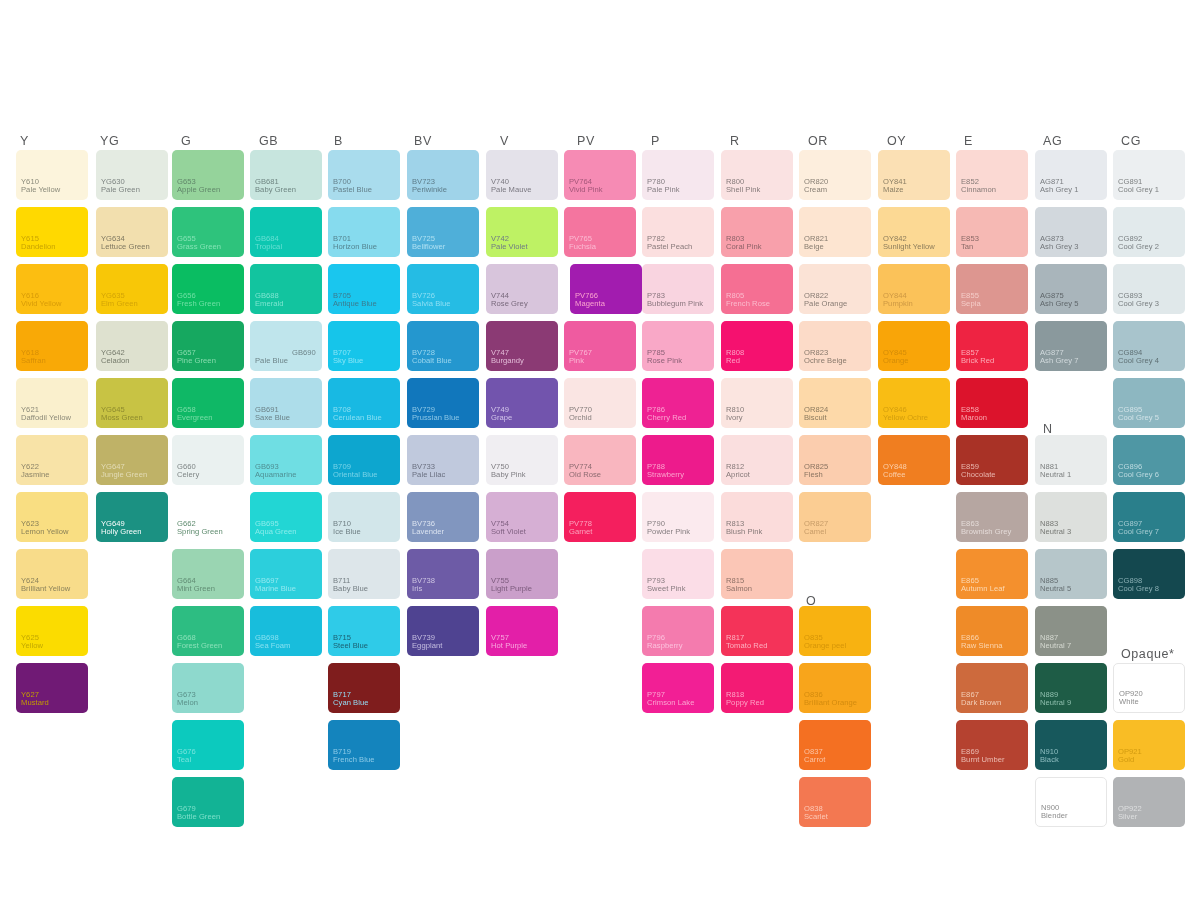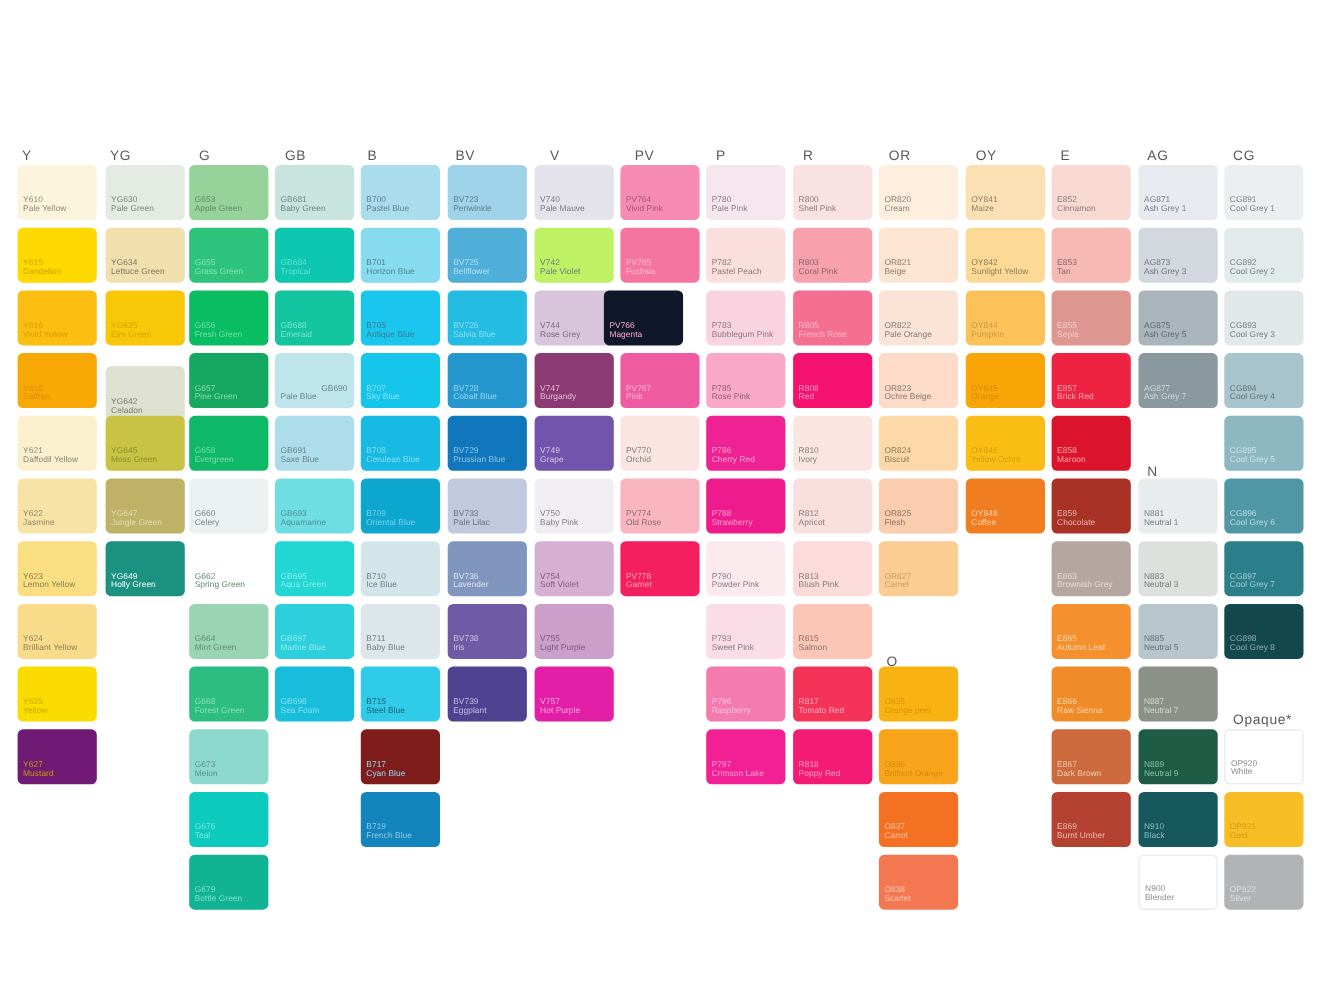--- a/index.html
+++ b/index.html
@@ -116,21 +116,21 @@
       <span class="nm" style="color: rgb(124, 131, 128);">Pale Green</span>
     </div>
     <div class="swatch" style="left: 96px; top: 207px; background: rgb(242, 223, 174);">
       <span class="code" style="color: rgb(126, 119, 96);">YG634</span>
       <span class="nm" style="color: rgb(126, 119, 96);">Lettuce Green</span>
     </div>
     <div class="swatch" style="left: 96px; top: 264px; background: rgb(248, 199, 7);">
       <span class="code" style="color: rgb(211, 164, 6);">YG635</span>
       <span class="nm" style="color: rgb(211, 164, 6);">Elm Green</span>
     </div>
-    <div class="swatch" style="left: 96px; top: 321px; background: rgb(222, 225, 207); margin-top: 12px;">
+    <div class="swatch" style="left: 96px; top: 321px; background: rgb(222, 225, 207);">
       <span class="code" style="color: rgb(117, 122, 107);">YG642</span>
       <span class="nm" style="color: rgb(117, 122, 107);">Celadon</span>
     </div>
     <div class="swatch" style="left: 96px; top: 378px; background: rgb(200, 195, 68);">
       <span class="code" style="color: rgb(142, 139, 46);">YG645</span>
       <span class="nm" style="color: rgb(142, 139, 46);">Moss Green</span>
     </div>
     <div class="swatch" style="left: 96px; top: 435px; background: rgb(191, 178, 103);">
       <span class="code" style="color: rgb(227, 220, 183);">YG647</span>
       <span class="nm" style="color: rgb(227, 220, 183);">Jungle Green</span>
@@ -340,21 +340,21 @@
       <span class="nm" style="color: rgb(248, 168, 222);">Hot Purple</span>
     </div>
     <div class="swatch" style="left: 564px; top: 150px; background: rgb(246, 139, 180);">
       <span class="code" style="color: rgb(164, 86, 121);">PV764</span>
       <span class="nm" style="color: rgb(164, 86, 121);">Vivid Pink</span>
     </div>
     <div class="swatch" style="left: 564px; top: 207px; background: rgb(244, 117, 159);">
       <span class="code" style="color: rgb(251, 188, 212);">PV765</span>
       <span class="nm" style="color: rgb(251, 188, 212);">Fuchsia</span>
     </div>
-    <div class="swatch" style="left: 549px; top: 264px; background: #0f172a; text-decoration: underline;">
+    <div class="swatch" style="left: 570px; top: 264px; background: #a21caf; text-decoration: underline;">
       <span class="code" style="color: rgb(251, 164, 207);">PV766</span>
       <span class="nm" style="color: rgb(251, 164, 207);">Magenta</span>
     </div>
     <div class="swatch" style="left: 564px; top: 321px; background: rgb(239, 91, 160);">
       <span class="code" style="color: rgb(252, 183, 213);">PV767</span>
       <span class="nm" style="color: rgb(252, 183, 213);">Pink</span>
     </div>
     <div class="swatch" style="left: 564px; top: 378px; background: rgb(250, 229, 227);">
       <span class="code" style="color: rgb(133, 125, 124);">PV770</span>
       <span class="nm" style="color: rgb(133, 125, 124);">Orchid</span>

